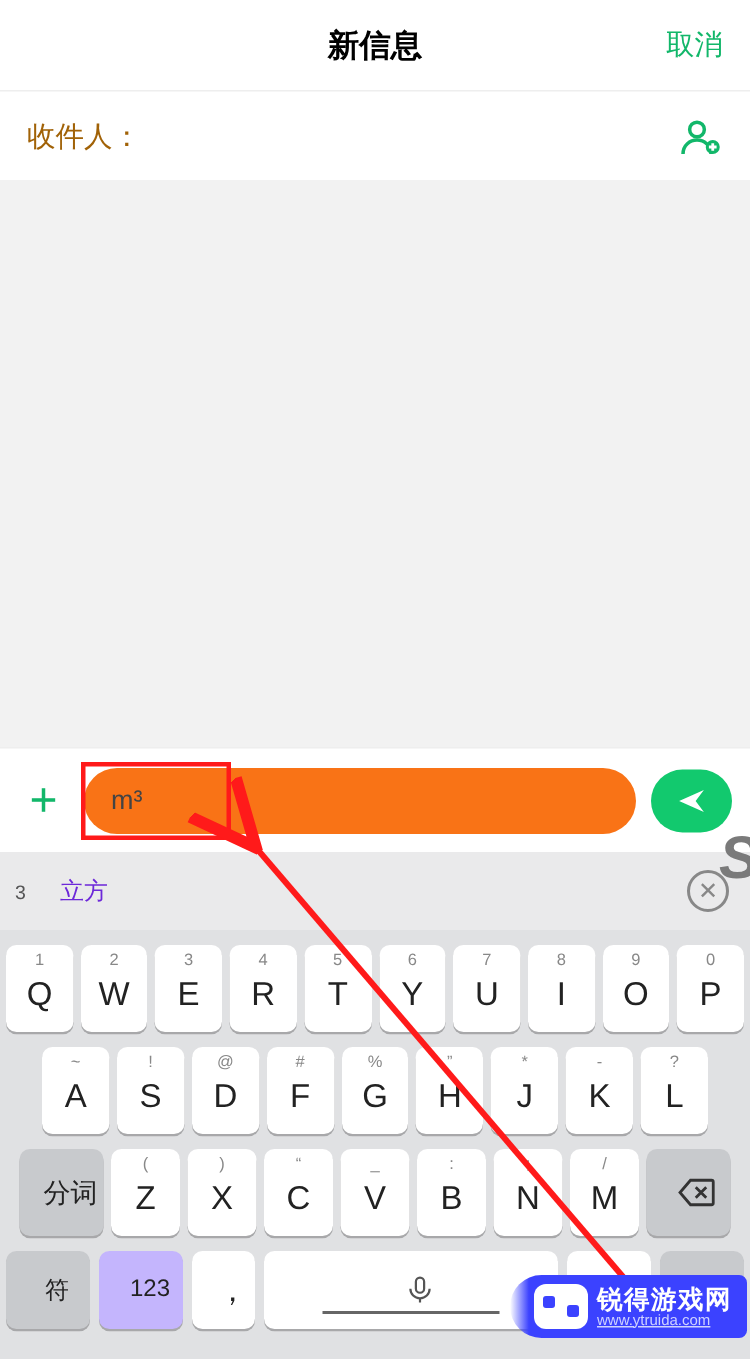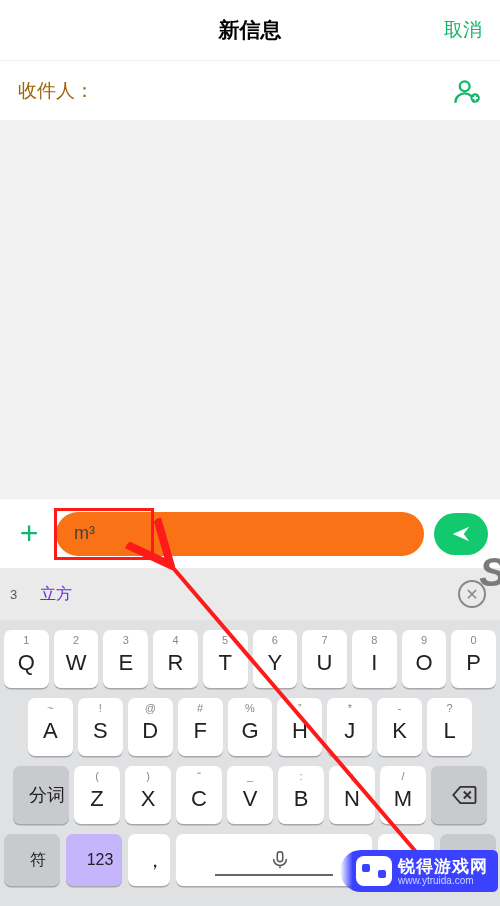--- a/index.html
+++ b/index.html
@@ -63,21 +63,21 @@
   .arrow-svg { position: absolute; left: 0; top: 0; width: 500px; height: 906px; pointer-events: none; z-index: 50; }
 
   
   .watermark { position: absolute; right: 2px; bottom: 8px; display: flex; align-items: flex-end; gap: 6px; z-index: 100; background: linear-gradient(90deg, rgba(59,66,255,0) 0%, #3b42ff 8%, #3b42ff 100%); padding: 6px 10px 6px 16px; border-radius: 24px 6px 6px 24px; }
   .wm-icon { width: 36px; height: 30px; background: #fff; border-radius: 8px; display: flex; align-items: center; justify-content: center; position: relative; }
   .wm-icon::before, .wm-icon::after { content: ""; width: 8px; height: 8px; background: #3b42ff; border-radius: 2px; position: absolute; }
   .wm-icon::before { left: 6px; top: 8px; }
   .wm-icon::after { right: 6px; top: 14px; }
   .wm-text { display: flex; flex-direction: column; line-height: 1.05; }
   .wm-line1 { color: #fff; font-size: 17px; font-weight: 700; letter-spacing: 1px; }
-  .wm-line2 { color: #cfd2ff; font-size: 10px; }
+  .wm-line2 { color: #cfd2ff; font-size: 10px; text-decoration: underline; }
 </style>
 </head>
 <body>
 
 <div class="screen">
 
   <div class="header">
     <div class="header-title">新信息</div>
     <div class="header-cancel">取消</div>
   </div>

